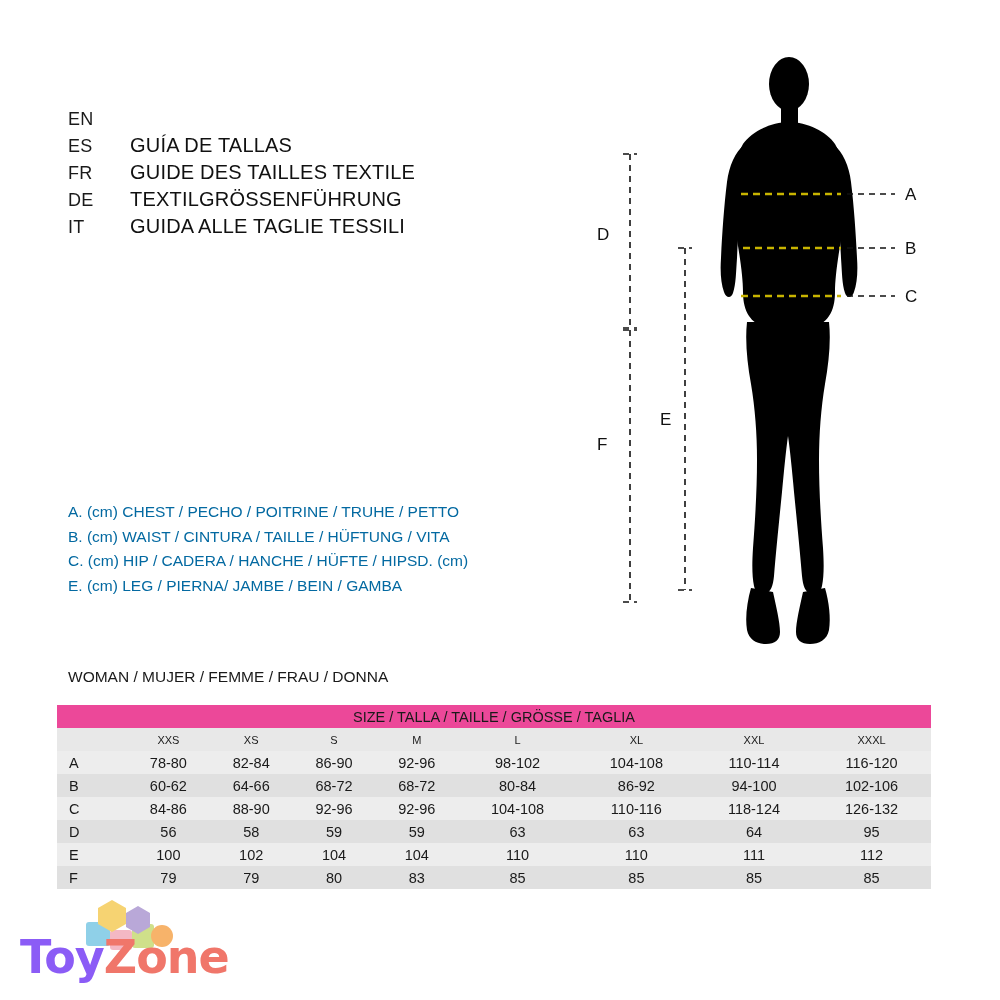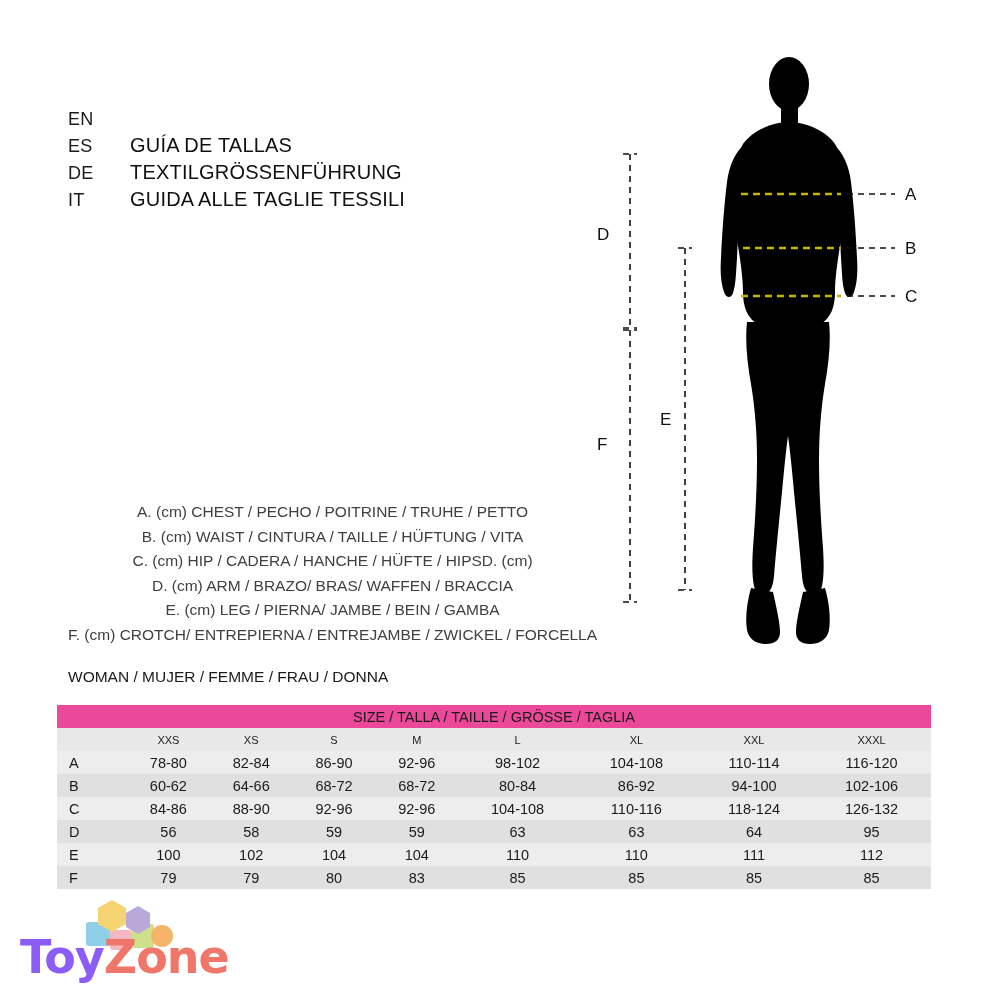--- a/index.html
+++ b/index.html
@@ -45,22 +45,21 @@
   
   .legend-block {
     position: absolute;
     left: 68px;
     top: 500px;
   }
   .legend-row {
     font-size: 15.5px;
     line-height: 24.5px;
     white-space: nowrap;
-    color: #404040;
-    text-align: center;
+    color: #0369a1;
   }
 
   .group-label {
     position: absolute;
     left: 68px;
     top: 668px;
     font-size: 15.5px;
     white-space: nowrap;
   }
 
@@ -141,36 +140,38 @@
 
 <div class="title-block">
   <div class="title-row">
     <div class="title-lang">EN</div>
   </div>
   <div class="title-row">
     <div class="title-lang">ES</div>
     <div class="title-text">GUÍA DE TALLAS</div>
   </div>
   <div class="title-row">
+    <div class="title-lang">FR</div>
+    <div class="title-text">GUIDE DES TAILLES TEXTILE</div>
+  </div>
+  <div class="title-row">
     <div class="title-lang">DE</div>
     <div class="title-text">TEXTILGRÖSSENFÜHRUNG</div>
   </div>
   <div class="title-row">
     <div class="title-lang">IT</div>
     <div class="title-text">GUIDA ALLE TAGLIE TESSILI</div>
   </div>
 </div>
 
 <div class="legend-block">
   <div class="legend-row">A. (cm) CHEST / PECHO / POITRINE / TRUHE / PETTO</div>
   <div class="legend-row">B. (cm) WAIST / CINTURA / TAILLE / HÜFTUNG / VITA</div>
   <div class="legend-row">C. (cm) HIP / CADERA / HANCHE / HÜFTE / HIPSD. (cm)</div>
-  <div class="legend-row">D. (cm) ARM / BRAZO/ BRAS/ WAFFEN / BRACCIA</div>
   <div class="legend-row">E. (cm) LEG / PIERNA/ JAMBE / BEIN / GAMBA</div>
-  <div class="legend-row">F. (cm) CROTCH/ ENTREPIERNA / ENTREJAMBE / ZWICKEL / FORCELLA</div>
 </div>
 
 <div class="group-label">WOMAN / MUJER / FEMME / FRAU / DONNA</div>
 
 <div class="figure-area">
   <svg width="400" height="630" viewBox="0 0 400 630">
 
     <g fill="#000000">
 
       <ellipse cx="214" cy="44" rx="20" ry="27"></ellipse>

